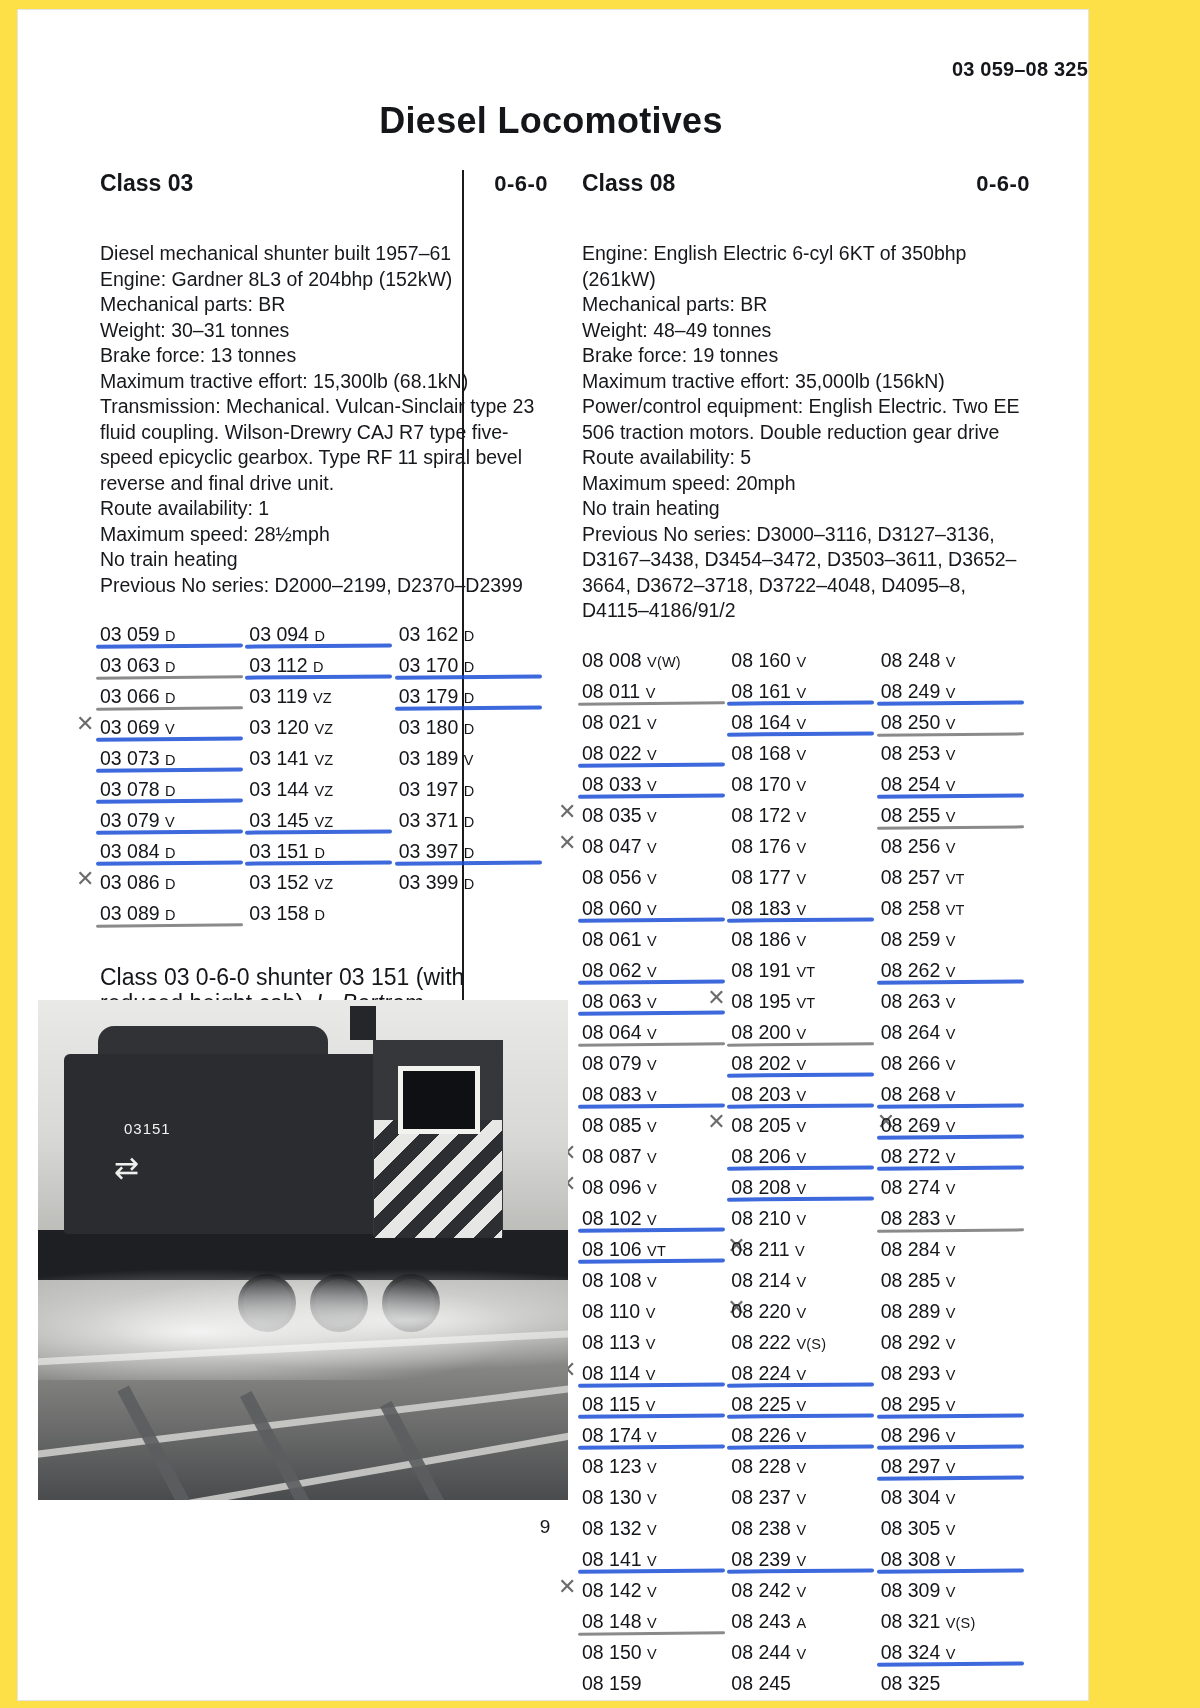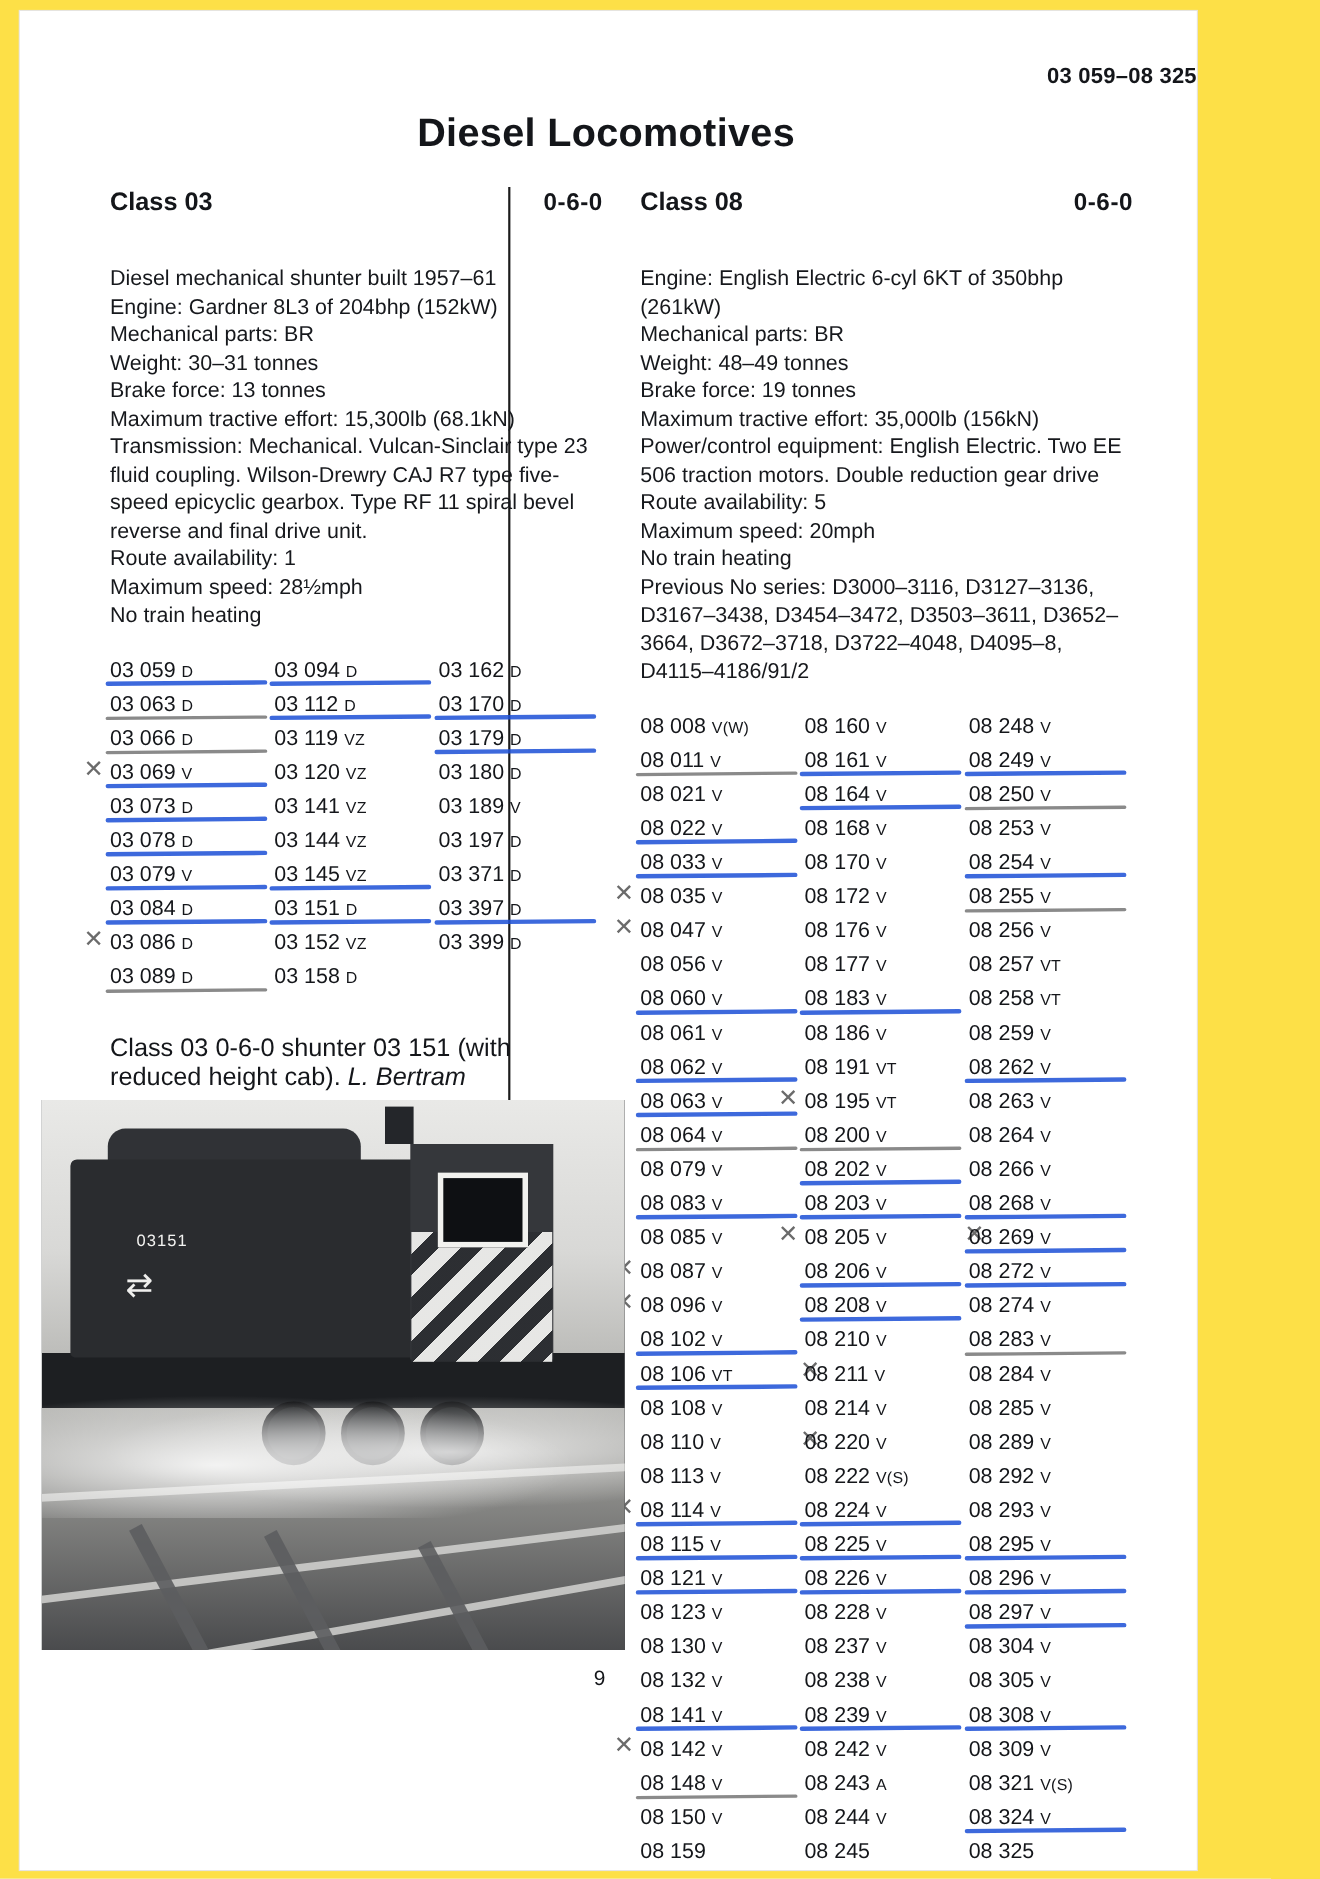--- a/index.html
+++ b/index.html
@@ -186,20 +186,21 @@
           <p><span>Diesel mechanical shunter built 1957–61</span></p>
           <p><b>Engine:</b><span> Gardner 8L3 of 204bhp (152kW)</span></p>
           <p><b>Mechanical parts:</b><span> BR</span></p>
           <p><b>Weight:</b><span> 30–31 tonnes</span></p>
           <p><b>Brake force:</b><span> 13 tonnes</span></p>
           <p><b>Maximum tractive effort:</b><span> 15,300lb (68.1kN)</span></p>
           <p><b>Transmission:</b><span> Mechanical. Vulcan-Sinclair type 23 fluid coupling. Wilson-Drewry CAJ R7 type five-speed epicyclic gearbox. Type RF 11 spiral bevel reverse and final drive unit.</span></p>
           <p><b>Route availability:</b><span> 1</span></p>
           <p><b>Maximum speed:</b><span> 28½mph</span></p>
           <p><span>No train heating</span></p>
+          <p><b>Previous No series:</b><span> D2000–2199, D2370–D2399</span></p>
         </div>
       <div class="numbers">
           <div class="numcol">
             <div class="entry"><span>03 059 </span><span class="sfx">D</span><span class="ul"></span></div>
             <div class="entry"><span>03 063 </span><span class="sfx">D</span><span class="ul pencil"></span></div>
             <div class="entry"><span>03 066 </span><span class="sfx">D</span><span class="ul pencil"></span></div>
             <div class="entry"><span>03 069 </span><span class="sfx">V</span><span class="ul"></span><span class="xmark left">✕</span></div>
             <div class="entry"><span>03 073 </span><span class="sfx">D</span><span class="ul"></span></div>
             <div class="entry"><span>03 078 </span><span class="sfx">D</span><span class="ul"></span></div>
             <div class="entry"><span>03 079 </span><span class="sfx">V</span><span class="ul"></span></div>
@@ -274,21 +275,21 @@
             <div class="entry"><span>08 085 </span><span class="sfx">V</span></div>
             <div class="entry"><span>08 087 </span><span class="sfx">V</span><span class="xmark left">✕</span></div>
             <div class="entry"><span>08 096 </span><span class="sfx">V</span><span class="xmark left">✕</span></div>
             <div class="entry"><span>08 102 </span><span class="sfx">V</span><span class="ul"></span></div>
             <div class="entry"><span>08 106 </span><span class="sfx">VT</span><span class="ul"></span><span class="xmark right">✕</span></div>
             <div class="entry"><span>08 108 </span><span class="sfx">V</span></div>
             <div class="entry"><span>08 110 </span><span class="sfx">V</span><span class="xmark right">✕</span></div>
             <div class="entry"><span>08 113 </span><span class="sfx">V</span></div>
             <div class="entry"><span>08 114 </span><span class="sfx">V</span><span class="ul"></span><span class="xmark left">✕</span></div>
             <div class="entry"><span>08 115 </span><span class="sfx">V</span><span class="ul"></span></div>
-            <div class="entry"><span>08 121 </span><span class="sfx">V</span><span class="ul"></span></div>
+            <div class="entry"><span>08 174 </span><span class="sfx">V</span><span class="ul"></span></div>
             <div class="entry"><span>08 123 </span><span class="sfx">V</span></div>
             <div class="entry"><span>08 130 </span><span class="sfx">V</span></div>
             <div class="entry"><span>08 132 </span><span class="sfx">V</span></div>
             <div class="entry"><span>08 141 </span><span class="sfx">V</span><span class="ul"></span></div>
             <div class="entry"><span>08 142 </span><span class="sfx">V</span><span class="xmark left">✕</span></div>
             <div class="entry"><span>08 148 </span><span class="sfx">V</span><span class="ul pencil"></span></div>
             <div class="entry"><span>08 150 </span><span class="sfx">V</span></div>
             <div class="entry"><span>08 159 </span></div>
           </div>
           <div class="numcol">

